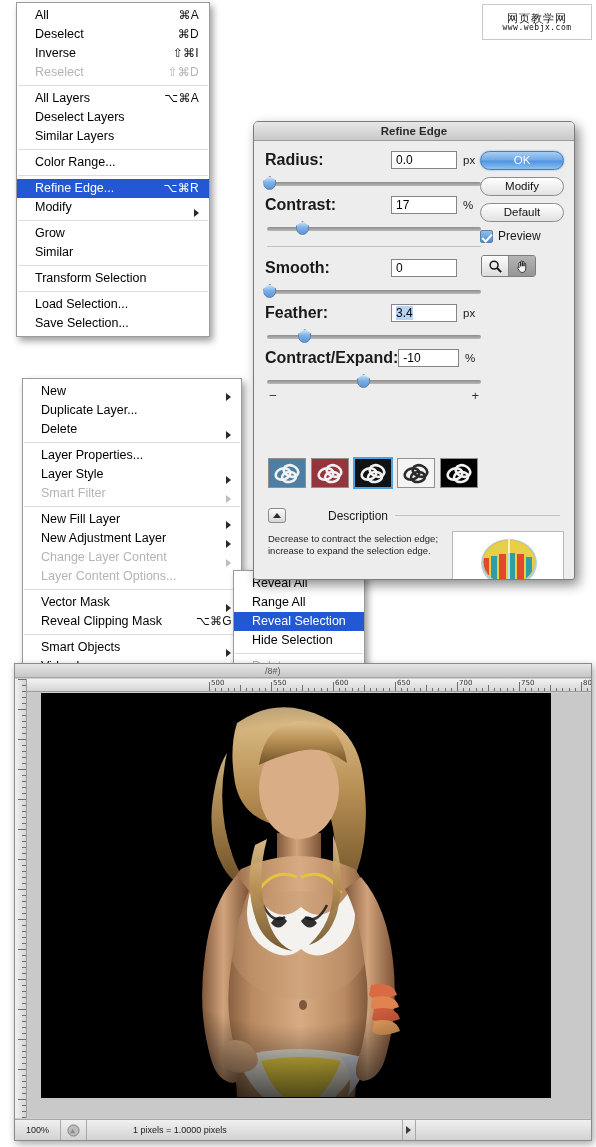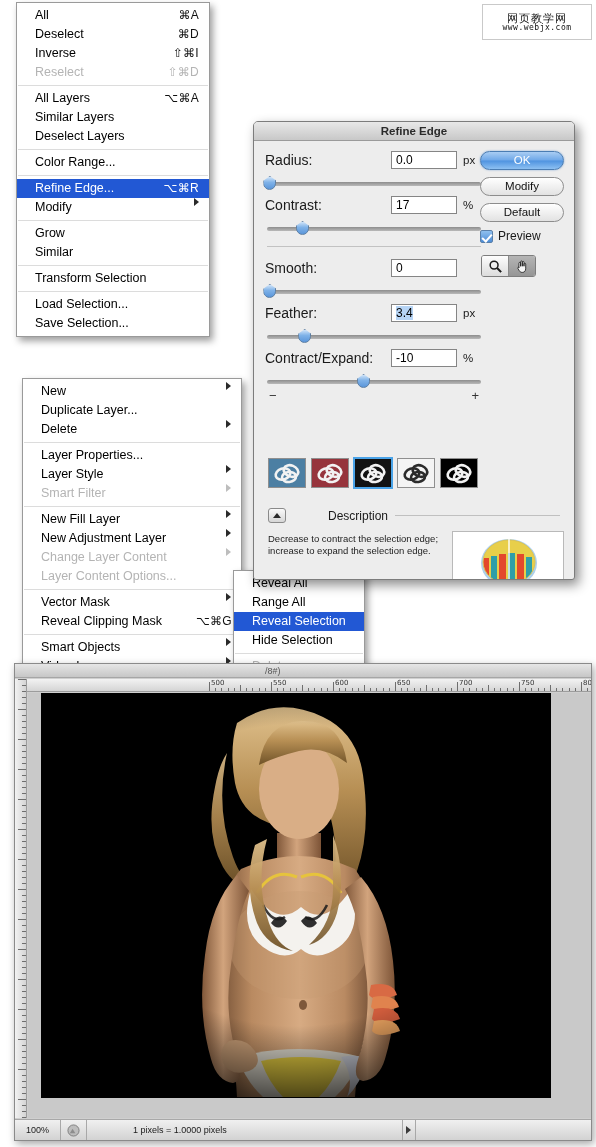--- a/index.html
+++ b/index.html
@@ -38,21 +38,21 @@
     padding: 3px 0;
     font-size: 12.5px;
     color: #000;
   }
   .mi {
     position: relative;
     height: 19px;
     line-height: 19px;
     padding: 0 10px 0 18px;
     white-space: nowrap;
-    display: flex; align-items: flex-start; gap: 12px;
+    display: flex; align-items: flex-end; gap: 12px;
   }
   .mi .lbl { flex: 0 0 auto; }
   .mi .sc {
     margin-left: auto;
     padding-left: 22px;
     font-size: 12px;
     color: #111;
     letter-spacing: .3px;
   }
   .mi .arrow {
@@ -103,21 +103,21 @@
     color: #2a2a2a;
     font-weight: bold;
   }
   #refine-dialog .body { position: relative; padding: 10px 0 0 0; height: 438px; }
 
   .ctl-col { position: absolute; left: 11px; top: 8px; width: 218px; }
   .row { margin-bottom: 2px; }
   .row .top {
     display: flex; align-items: center; height: 22px;
   }
-  .row .cap { font-size: 14px; color: #1a1a1a; }
+  .row .cap { font-size: 16px; color: #1a1a1a; font-weight: bold; }
   .row .spacer { flex: 1 1 auto; }
   .numbox {
     width: 66px; height: 18px;
     border: 1px solid #858585;
     background: #fff;
     font-size: 12px;
     line-height: 17px;
     padding: 0 4px;
     color: #000;
     text-align: left;
@@ -335,24 +335,24 @@
       <div class="mi dis">
         <span class="lbl">Reselect</span>
         <span class="sc">⇧⌘D</span>
       </div>
       <div class="sep"></div>
       <div class="mi">
         <span class="lbl">All Layers</span>
         <span class="sc">⌥⌘A</span>
       </div>
       <div class="mi">
+        <span class="lbl">Deselect Layers</span>
+      </div>
+      <div class="mi">
         <span class="lbl">Similar Layers</span>
-      </div>
-      <div class="mi">
-        <span class="lbl">Deselect Layers</span>
       </div>
       <div class="sep"></div>
       <div class="mi">
         <span class="lbl">Color Range...</span>
       </div>
       <div class="sep"></div>
       <div class="mi sel">
         <span class="lbl">Refine Edge...</span>
         <span class="sc">⌥⌘R</span>
       </div>

